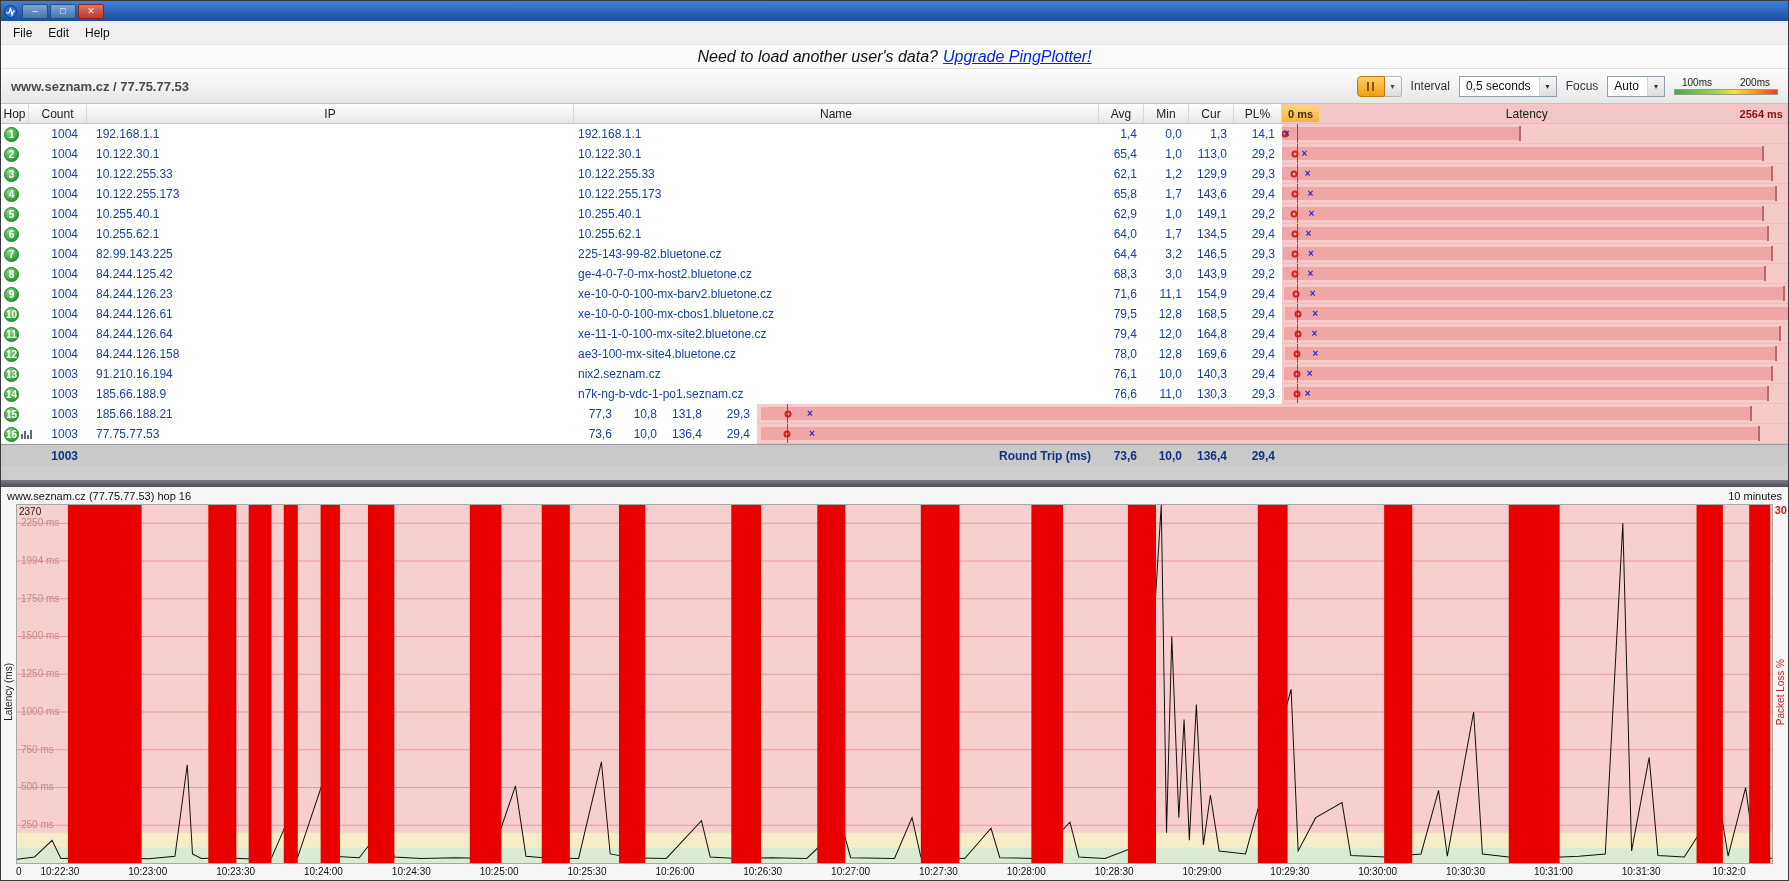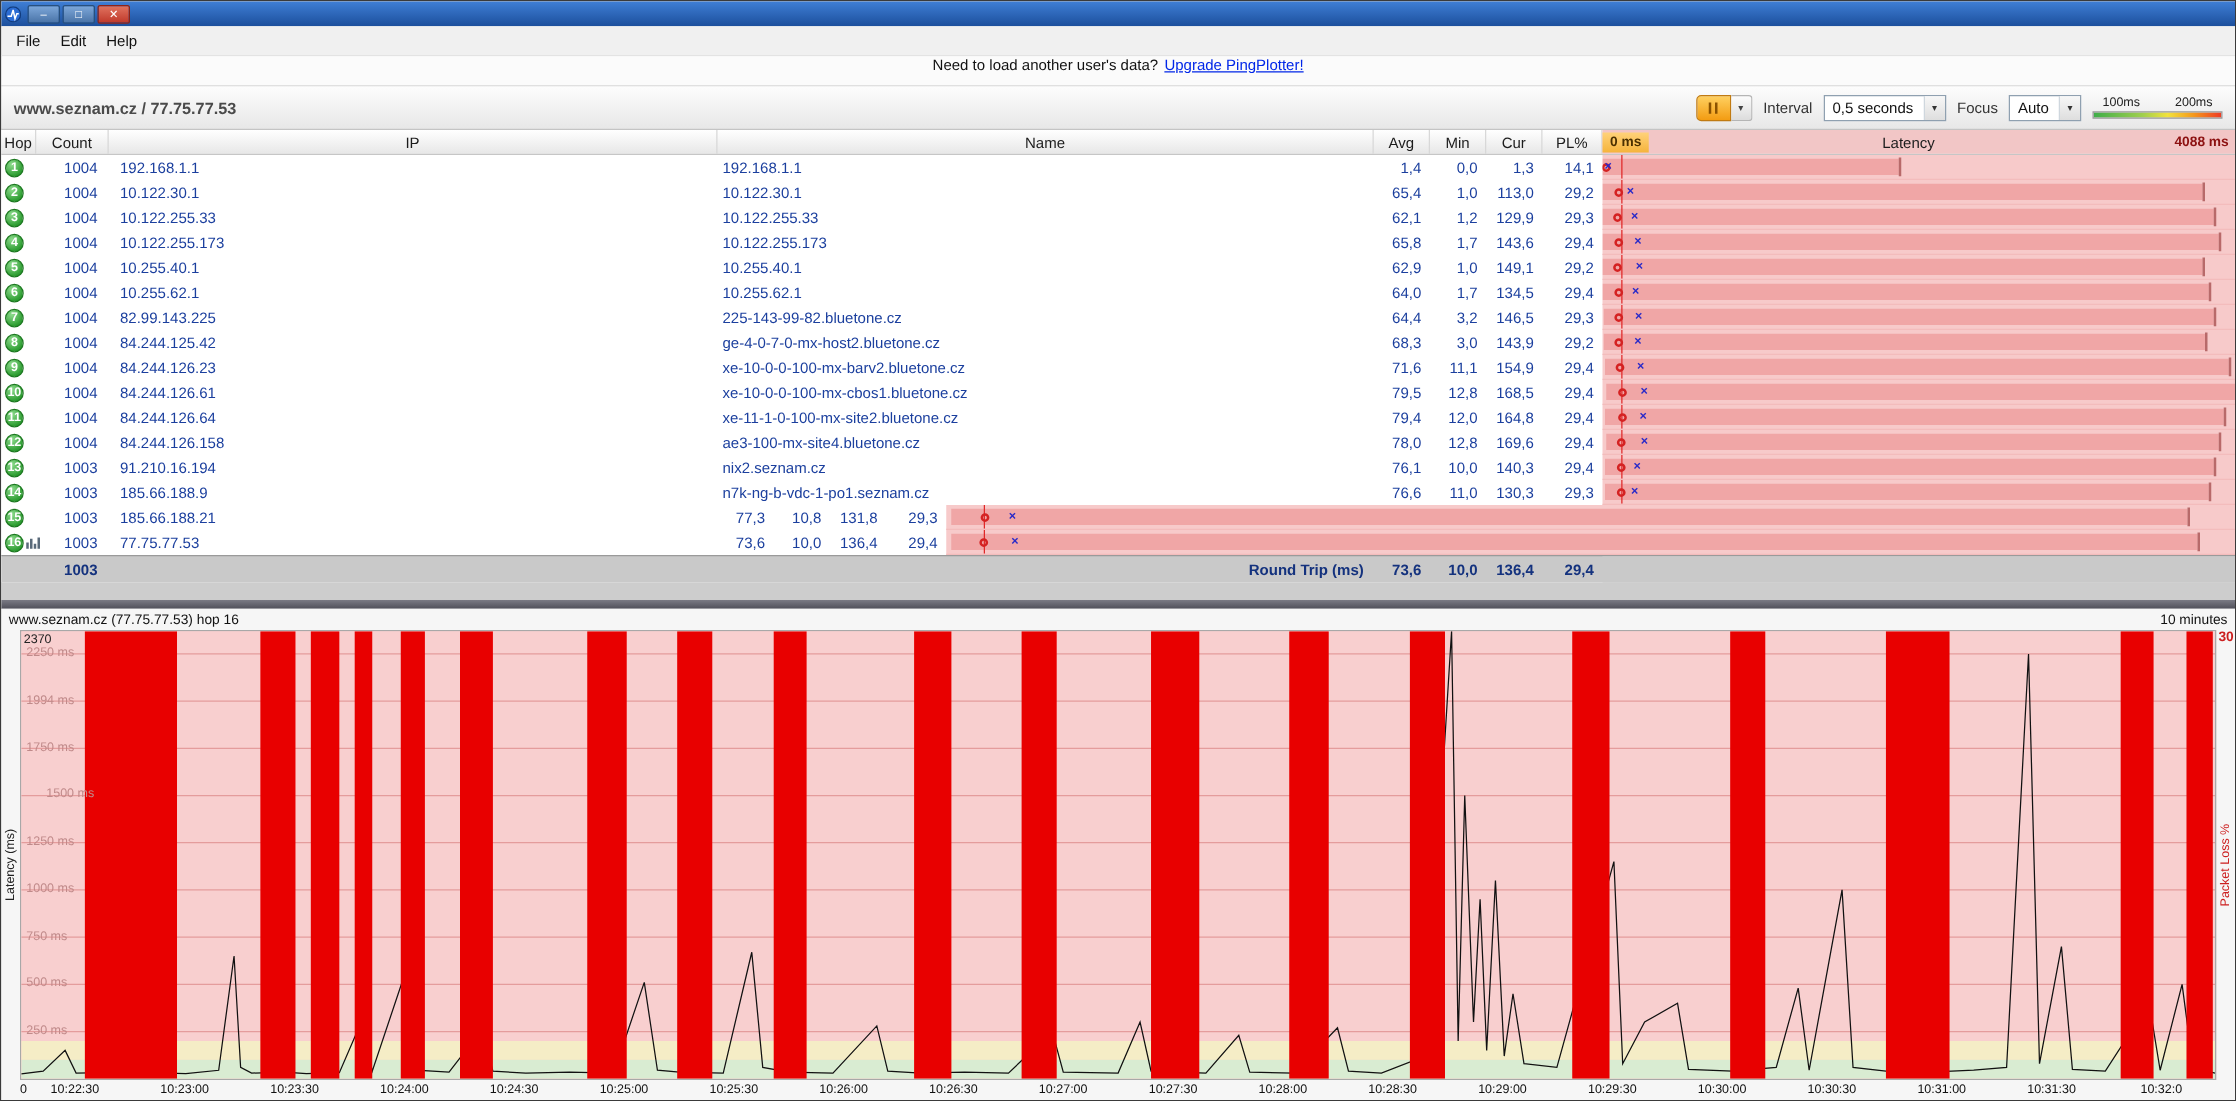--- a/index.html
+++ b/index.html
@@ -19,21 +19,21 @@
             background:linear-gradient(#7da7d9,#4a74a8); cursor:default; padding:0; }
   .winbtn.close { background:linear-gradient(#e0735f,#c0392b); border-color:#8e2318; }
 
   
   .menubar { height:24px; background:#f0f0f0; display:flex; align-items:center;
              padding:0 4px; font-size:12px; color:#111; border-bottom:1px solid #e3e3e3; flex:0 0 auto; }
   .menu-item { padding:3px 8px; }
 
   
   .upgrade-bar { height:23px; background:#fbfbfb; display:flex; justify-content:center;
-                 align-items:flex-start; gap:5px; font-size:12px; color:#111; flex:0 0 auto; }
+                 align-items:center; gap:5px; font-size:16px; color:#111; flex:0 0 auto;font-style:italic; }
   .upgrade-bar a { color:#0026e8; text-decoration:underline; cursor:pointer; }
 
   
   .target-bar { height:36px; background:linear-gradient(#fdfdfd,#e7e7e7); border-top:1px solid #e0e0e0;
                 border-bottom:1px solid #c4c4c4; display:flex; align-items:center; padding:0 10px; flex:0 0 auto; }
   .target-label { font-weight:bold; color:#4a4a4a; font-size:13px; flex:1; }
   .controls { display:flex; align-items:center; gap:9px; }
   .pause-group { display:flex; }
   .pause-btn { width:28px; height:21px; border-radius:4px 0 0 4px; border:1px solid #c07a12;
                background:linear-gradient(#ffd060,#f39c12); display:flex; align-items:center;
@@ -178,21 +178,21 @@
       <div class="th c-count">Count</div>
       <div class="th c-ip">IP</div>
       <div class="th c-name">Name</div>
       <div class="th c-avg">Avg</div>
       <div class="th c-min">Min</div>
       <div class="th c-cur">Cur</div>
       <div class="th c-pl">PL%</div>
       <div class="th c-lat lat-head" style="border-right:none;">
         <span class="zero">0 ms</span>
         <span class="mid">Latency</span>
-        <span class="maxl">4088 ms</span>
+        <span class="maxl">2564 ms</span>
       </div>
     </div>
 
     <div id="table-body">
         <div class="trow">
           <div class="td c-hop">
             <span class="hop-badge">1</span>
           </div>
           <div class="td c-count">1004</div>
           <div class="td c-ip">192.168.1.1</div>
@@ -559,21 +559,21 @@
               <rect x="850" y="0" width="29" height="300" fill="#e80000"></rect>
               <rect x="957" y="0" width="15" height="300" fill="#e80000"></rect>
               <rect x="987" y="0" width="12" height="300" fill="#e80000"></rect>
             </svg>
           <span class="ymax-label">2370</span>
         <span class="ylab" style="top: 89.4515%;">250 ms</span>
             <span class="ylab" style="top: 78.903%;">500 ms</span>
             <span class="ylab" style="top: 68.3544%;">750 ms</span>
             <span class="ylab" style="top: 57.8059%;">1000 ms</span>
             <span class="ylab" style="top: 47.2574%;">1250 ms</span>
-            <span class="ylab" style="top: 36.7089%; margin-left: 16px;">1500 ms</span>
+            <span class="ylab" style="top: 36.7089%;">1500 ms</span>
             <span class="ylab" style="top: 26.1603%;">1750 ms</span>
             <span class="ylab" style="top: 15.6118%;">1994 ms</span>
             <span class="ylab" style="top: 5.06329%;">2250 ms</span>
           </div>
         <div class="x-axis" id="x-axis">
             <span class="first" style="left: 0px;">0</span>
             <span style="left: 2.5%;">10:22:30</span>
             <span style="left: 7.5%;">10:23:00</span>
             <span style="left: 12.5%;">10:23:30</span>
             <span style="left: 17.5%;">10:24:00</span>

